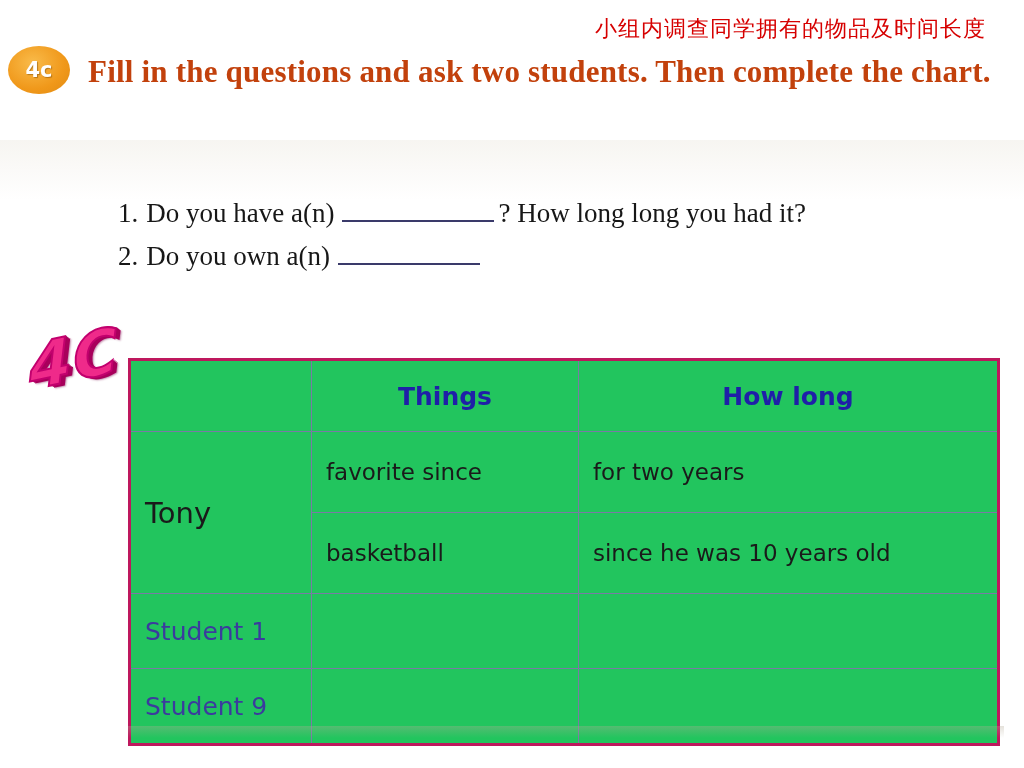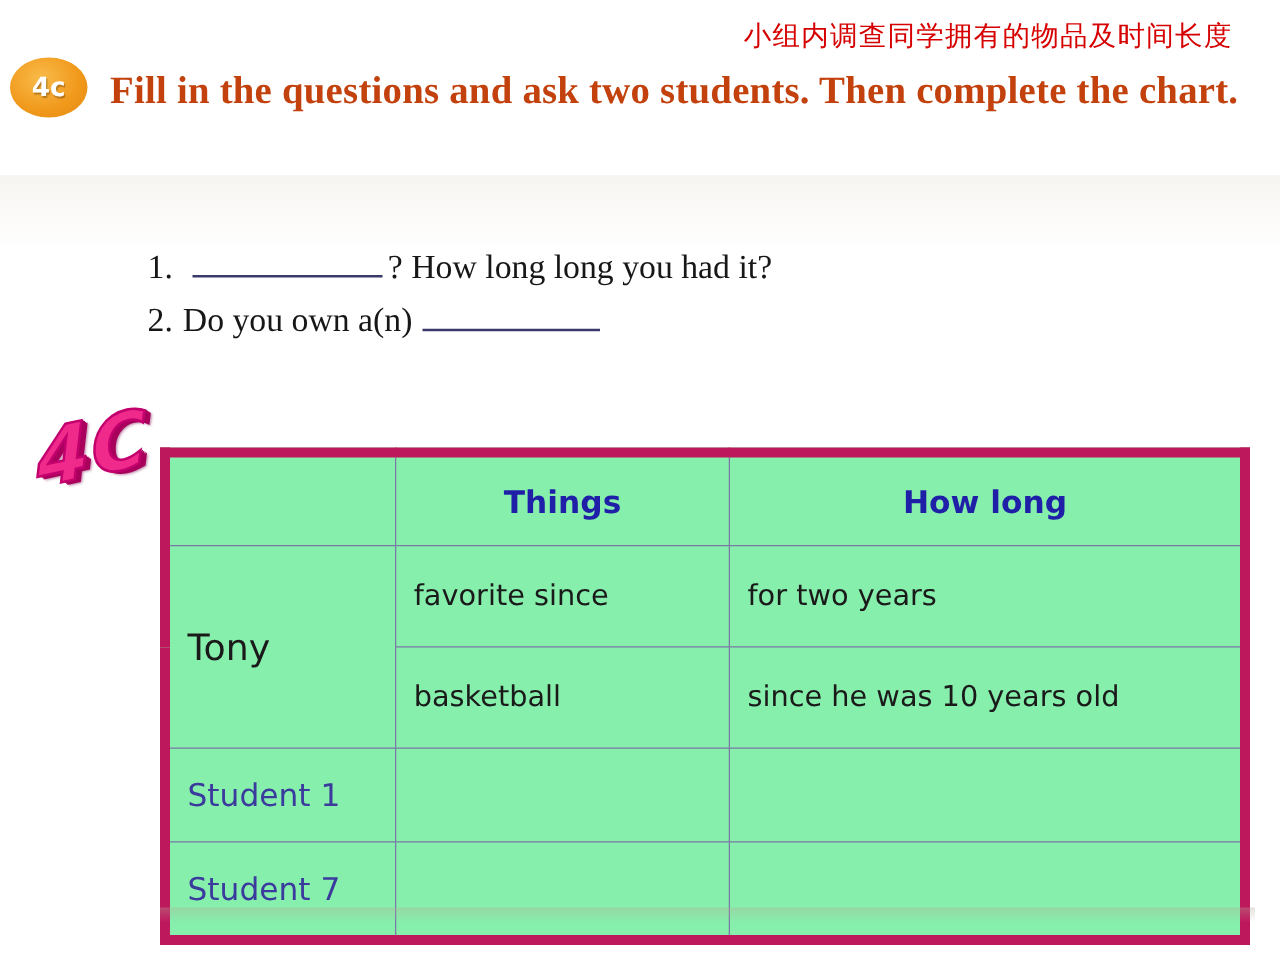--- a/index.html
+++ b/index.html
@@ -111,23 +111,23 @@
       6px 4px 2px rgba(120,0,70,.45);
     -webkit-text-stroke: 2px #c2006e;
   }
 
   
   .chart {
     position: absolute;
     left: 128px;
     top: 358px;
     width: 872px;
-    border: 8px solid #be185d;
+    border: 3px solid #be185d;
     border-collapse: collapse;
-    background: #86efac;
+    background: #22c55e;
   }
   .chart td, .chart th {
     border: 1px solid #7a7aa5;
     padding: 6px 14px;
     vertical-align: middle;
     text-align: left;
   }
   .chart th {
     text-align: center;
     font-family: "DejaVu Sans", sans-serif;
@@ -190,20 +190,21 @@
 
   <div class="badge">
     <span>4c</span>
   </div>
 
   <div class="instruction">Fill in the questions and ask two students. Then complete the chart.</div>
 
   <div class="questions">
     <div class="q-line">
       <span class="q-num">1.</span>
+      <span>Do you have a(n)</span>
       <span class="q-blank"></span>
       <span>? How long long you had it?</span>
     </div>
     <div class="q-line">
       <span class="q-num">2.</span>
       <span>Do you own a(n)</span>
       <span class="q-blank short"></span>
     </div>
   </div>
 
@@ -226,21 +227,21 @@
       <tr>
         <td class="cell-hand">basketball</td>
         <td class="cell-hand">since he was 10 years old</td>
       </tr>
       <tr>
         <td class="cell-student">Student 1</td>
         <td class="cell-empty"></td>
         <td class="cell-empty"></td>
       </tr>
       <tr>
-        <td class="cell-student">Student 7</td>
+        <td class="cell-student">Student 9</td>
         <td class="cell-empty"></td>
         <td class="cell-empty"></td>
       </tr>
     </tbody>
   </table>
 
   <div class="paper-shadow"></div>
 
 </div>
 

